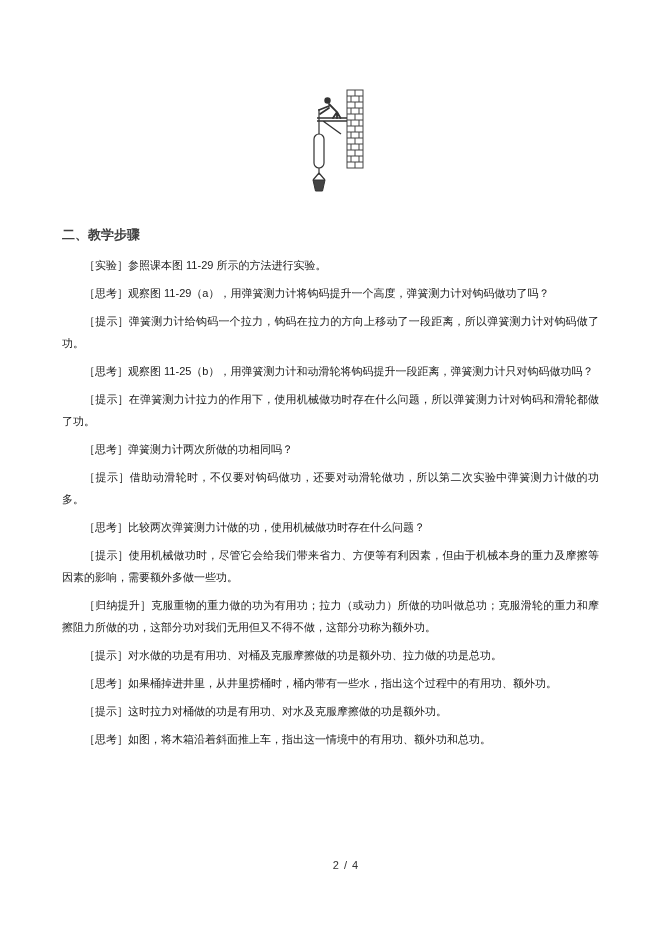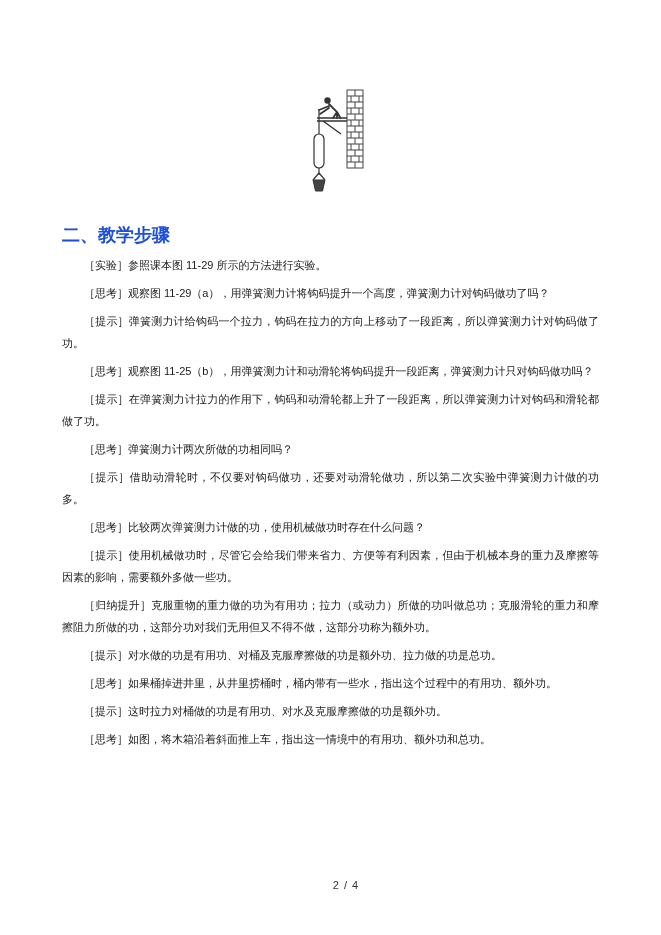--- a/index.html
+++ b/index.html
@@ -23,23 +23,23 @@
   .figure-wrap {
     padding-top: 86px;
     display: flex;
     justify-content: center;
   }
   .figure-wrap svg {
     display: block;
   }
   .heading {
     margin: 20px 62px 0 62px;
-    font-size: 18px;
+    font-size: 13px;
     font-weight: bold;
-    color: #1d4ed8;
+    color: #404040;
     line-height: 22px;
   }
   .subheading {
     margin: 7px 62px 0 62px;
     text-indent: 2em;
     font-size: 12.5px;
     font-weight: bold;
     color: #00b0f0;
     line-height: 22px;
   }
@@ -51,21 +51,21 @@
     font-size: 11px;
     line-height: 22px;
     text-indent: 2em;
     text-align: justify;
     color: #1a1a1a;
   }
   .footer {
     position: absolute;
     left: 0;
     right: 0;
-    bottom: 44px;
+    bottom: 64px;
     text-align: center;
     font-size: 11px;
     color: #333333;
     letter-spacing: 1px;
     padding-left: 31px;
   }
 </style>
 </head>
 <body>
 
@@ -101,21 +101,21 @@
   </div>
 
   <div class="heading">二、教学步骤</div>
 
 
   <div class="content">
     <p class="para">［实验］参照课本图 11-29 所示的方法进行实验。</p>
     <p class="para">［思考］观察图 11-29（a），用弹簧测力计将钩码提升一个高度，弹簧测力计对钩码做功了吗？</p>
     <p class="para">［提示］弹簧测力计给钩码一个拉力，钩码在拉力的方向上移动了一段距离，所以弹簧测力计对钩码做了功。</p>
     <p class="para">［思考］观察图 11-25（b），用弹簧测力计和动滑轮将钩码提升一段距离，弹簧测力计只对钩码做功吗？</p>
-    <p class="para">［提示］在弹簧测力计拉力的作用下，钩码和动滑轮都上升了一段距离，所以弹簧测力计对钩码和滑轮都做了功。</p>
+    <p class="para">［提示］在弹簧测力计拉力的作用下，使用机械做功时存在什么问题，所以弹簧测力计对钩码和滑轮都做了功。</p>
     <p class="para">［思考］弹簧测力计两次所做的功相同吗？</p>
     <p class="para">［提示］借助动滑轮时，不仅要对钩码做功，还要对动滑轮做功，所以第二次实验中弹簧测力计做的功多。</p>
     <p class="para">［思考］比较两次弹簧测力计做的功，使用机械做功时存在什么问题？</p>
     <p class="para">［提示］使用机械做功时，尽管它会给我们带来省力、方便等有利因素，但由于机械本身的重力及摩擦等因素的影响，需要额外多做一些功。</p>
     <p class="para">［归纳提升］克服重物的重力做的功为有用功；拉力（或动力）所做的功叫做总功；克服滑轮的重力和摩擦阻力所做的功，这部分功对我们无用但又不得不做，这部分功称为额外功。</p>
     <p class="para">［提示］对水做的功是有用功、对桶及克服摩擦做的功是额外功、拉力做的功是总功。</p>
     <p class="para">［思考］如果桶掉进井里，从井里捞桶时，桶内带有一些水，指出这个过程中的有用功、额外功。</p>
     <p class="para">［提示］这时拉力对桶做的功是有用功、对水及克服摩擦做的功是额外功。</p>
     <p class="para">［思考］如图，将木箱沿着斜面推上车，指出这一情境中的有用功、额外功和总功。</p>
   </div>

